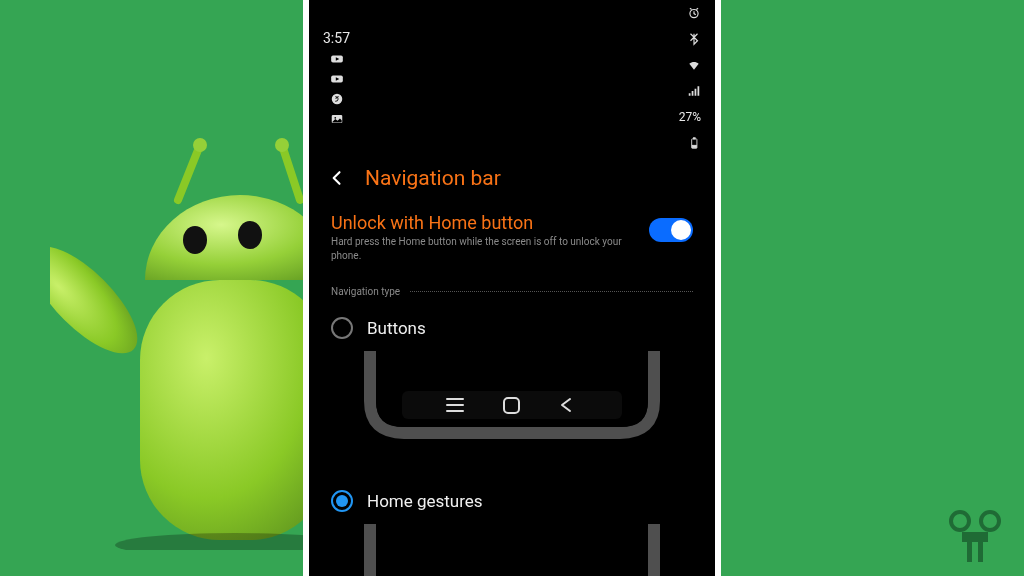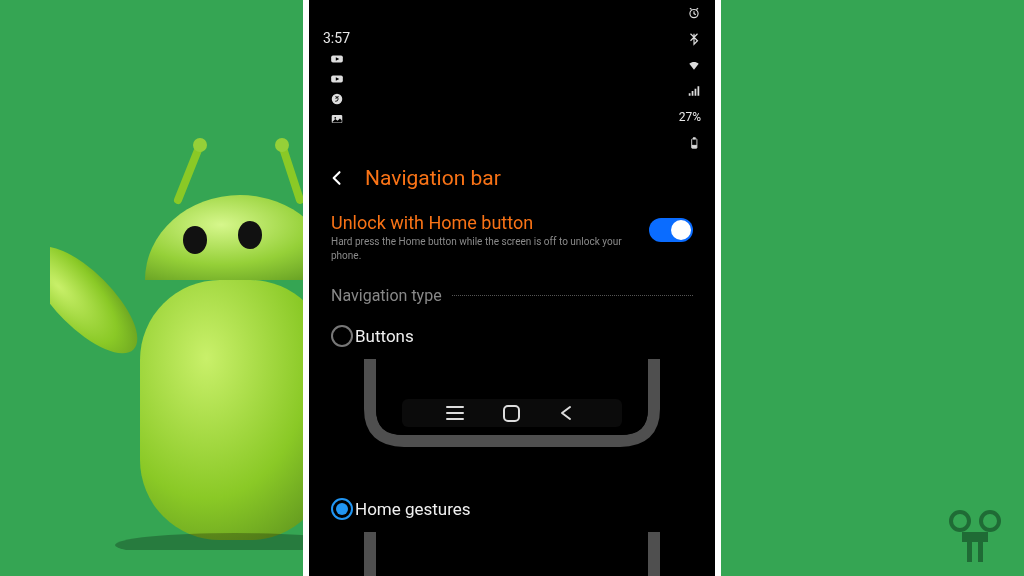--- a/index.html
+++ b/index.html
@@ -89,26 +89,26 @@
   .toggle .knob {
     position: absolute; right: 2px; top: 2px;
     width: 20px; height: 20px; border-radius: 50%; background: #fff;
   }
 
   
   .section-label-row {
     display: flex; align-items: center; gap: 10px;
     padding: 14px 22px 8px;
   }
-  .section-label { font-size: 16px; color: #888; white-space: nowrap; }
+  .section-label { font-size: 10px; color: #888; white-space: nowrap; }
   .dotted { flex: 1; border-top: 1px dotted #555; height: 0; }
 
   
   .radio-row {
-    display: flex; align-items: center; gap: 2px;
+    display: flex; align-items: center; gap: 14px;
     padding: 12px 22px 6px;
   }
   .radio {
     width: 22px; height: 22px; border-radius: 50%;
     border: 2px solid #777; position: relative; flex-shrink: 0;
   }
   .radio.checked { border-color: #2196f3; }
   .radio.checked::after {
     content: ""; position: absolute; left: 3px; top: 3px;
     width: 12px; height: 12px; border-radius: 50%; background: #2196f3;

